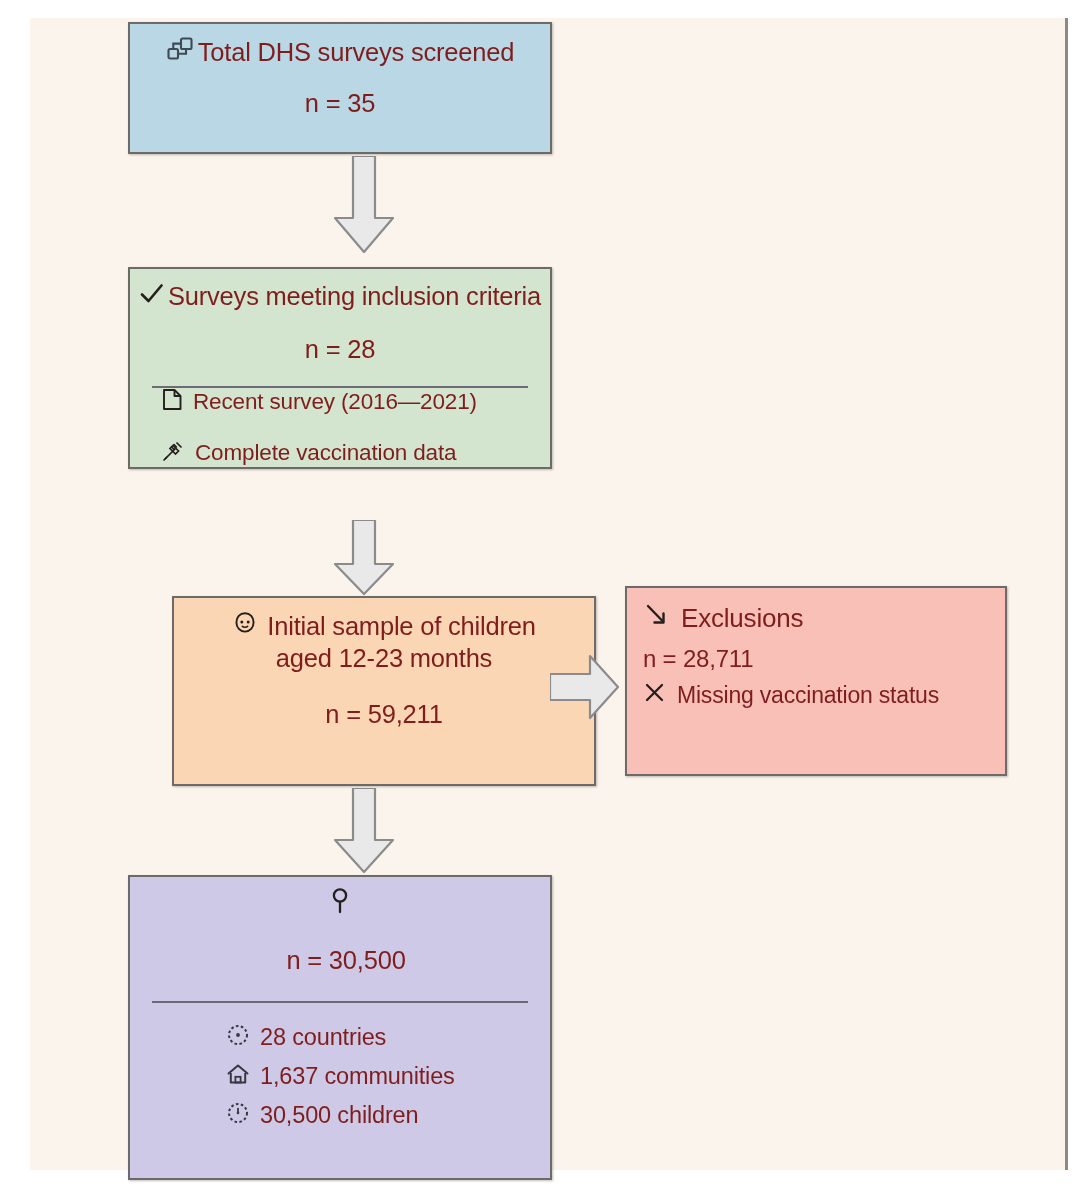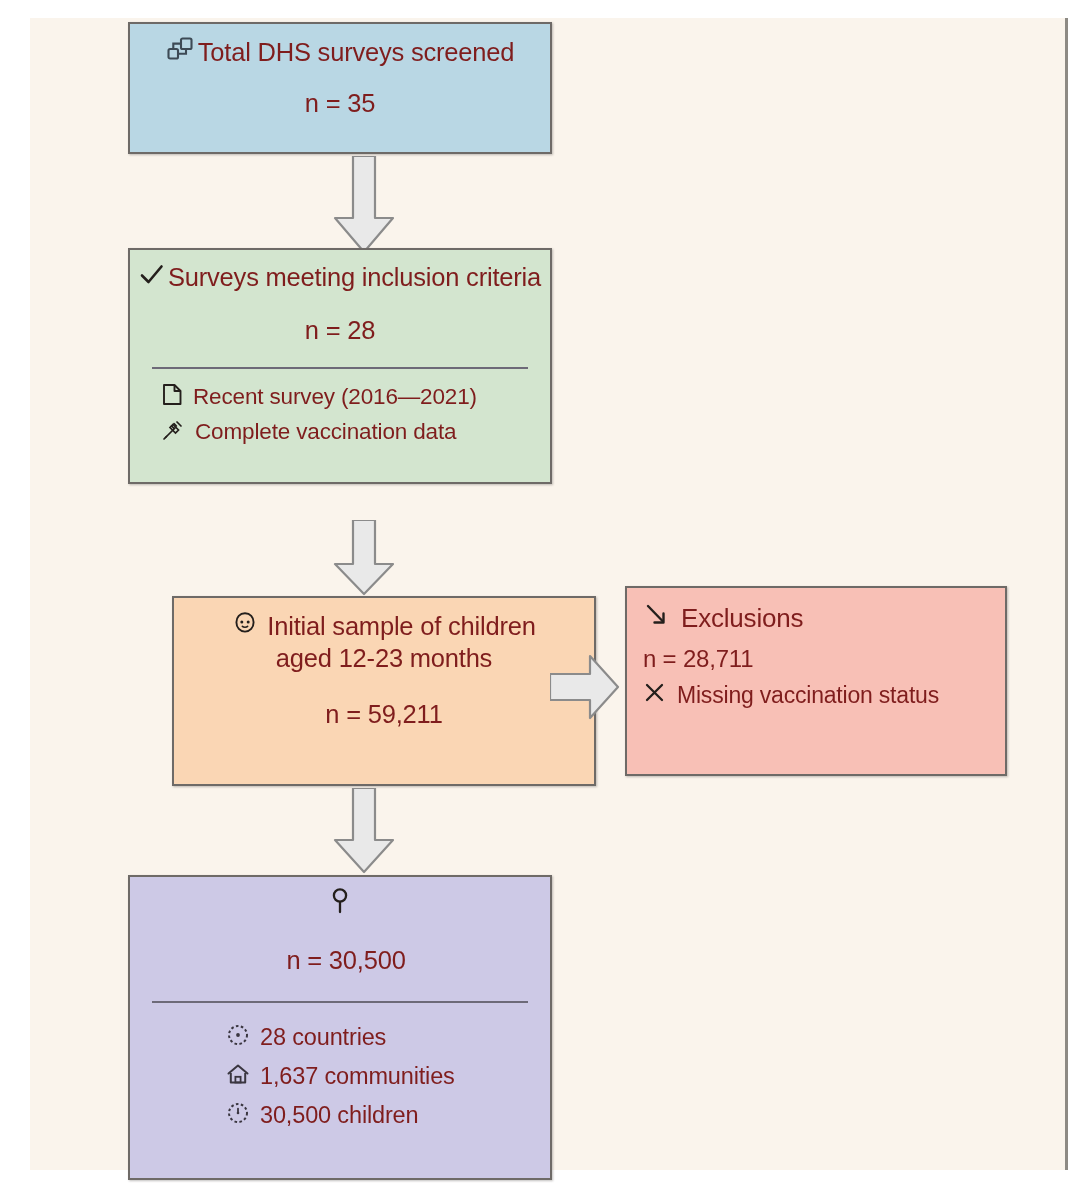--- a/index.html
+++ b/index.html
@@ -35,21 +35,21 @@
   }
 
   .node-blue   { background: #b9d7e4; }
   .node-green  { background: #d3e5cf; }
   .node-orange { background: #fad6b4; margin-left: 44px; }
   .node-purple { background: #cdc9e6; }
   .node-pink   { background: #f8c0b6; }
 
   
   #box-screened  { left: 98px;  top: 4px;   width: 424px; height: 132px; }
-  #box-inclusion { left: 98px;  top: 230px; width: 424px; height: 236px; }
+  #box-inclusion { left: 98px;  top: 249px; width: 424px; height: 202px; }
   #box-initial   { left: 98px;  top: 578px; width: 424px; height: 190px; }
   #box-final     { left: 98px;  top: 857px; width: 424px; height: 305px; }
   #box-exclusion { left: 587px; top: 568px; width: 382px; height: 190px; margin-left: 8px; }
 
   .hdr {
     display: flex;
     align-items: center;
     justify-content: center;
     gap: 8px;
     padding: 10px 14px 0 14px;
@@ -86,25 +86,24 @@
   #box-final    .count { margin-top: 24px; margin-left: 12px; }
 
   .rule {
     height: 0;
     border-top: 2px solid #6d6a78;
     margin: 22px 22px 0 22px;
   }
   #box-final .rule { margin-top: 26px; }
 
   .bullets {
-    margin-top: 14px;
     padding-left: 32px;
     display: flex;
     flex-direction: column;
-    gap: 6px;
+    gap: 22px;
     font-size: 22.5px;
     letter-spacing: -0.15px;
   }
   #box-final .bullets {
     margin-top: 20px;
     padding-left: 96px;
     gap: 9px;
     font-size: 23.5px;
   }
   .bullet {

